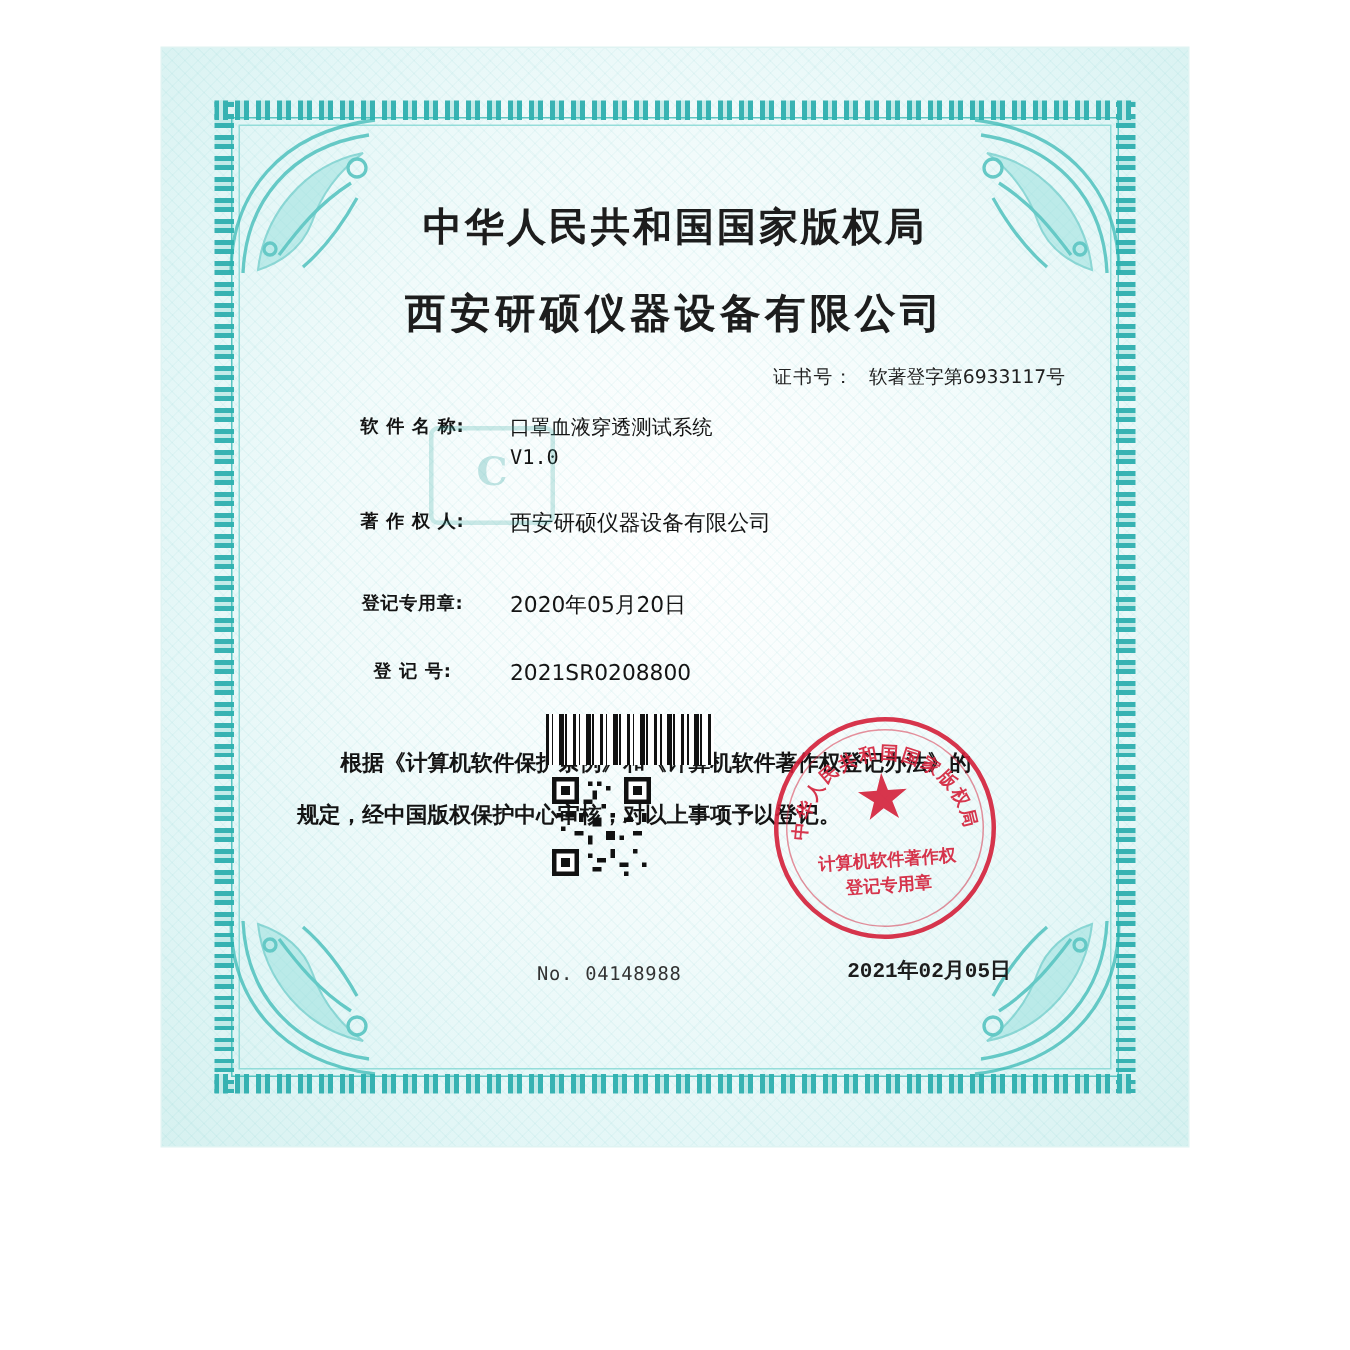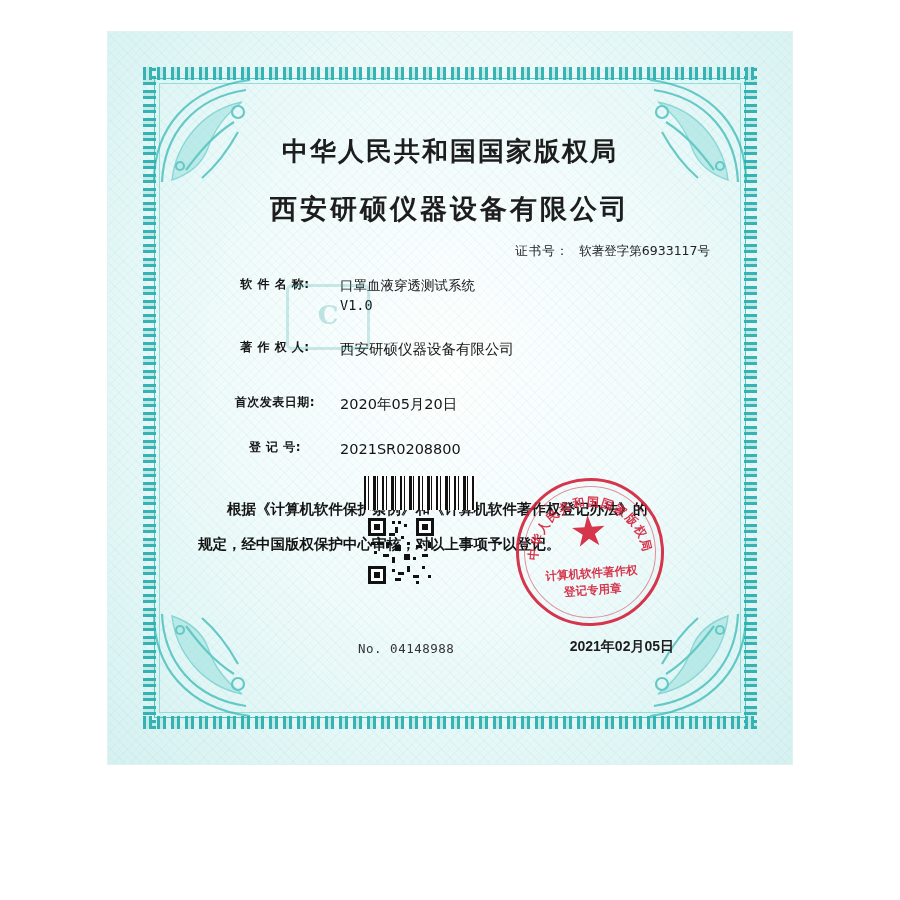--- a/index.html
+++ b/index.html
@@ -214,21 +214,21 @@
     font-family: "DejaVu Sans Mono", "Liberation Mono", monospace;
   }
 
   .issue-date {
     position: absolute;
     right: 58px;
     bottom: 10px;
     font-size: 14px;
     color: #1d1d1d;
     font-weight: bold;
-    font-family: Liberation Sans, sans-serif;
+    font-family: Liberation Mono, monospace;
   }
 
   
   .seal {
     position: absolute;
     right: 68px;
     top: 2px;
     width: 142px;
     height: 142px;
     border-radius: 50%;
@@ -377,21 +377,21 @@
           <div class="field-value mono">口罩血液穿透测试系统
 V1.0</div>
         </div>
 
         <div class="field-row row-gap-lg">
           <div class="field-label">著 作 权 人:</div>
           <div class="field-value">西安研硕仪器设备有限公司</div>
         </div>
 
         <div class="field-row row-gap-md">
-          <div class="field-label">首次发表日期:</div>
+          <div class="field-label">登记专用章:</div>
           <div class="field-value">2020年05月20日</div>
         </div>
 
 
 
 
         <div class="field-row">
           <div class="field-label">登 记 号:</div>
           <div class="field-value">2021SR0208800</div>
         </div>

